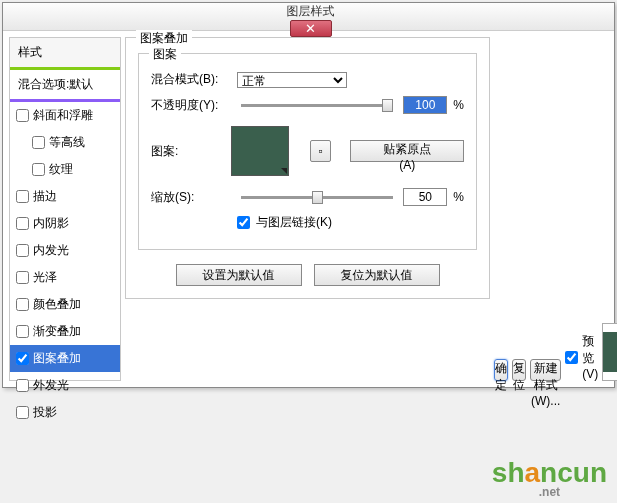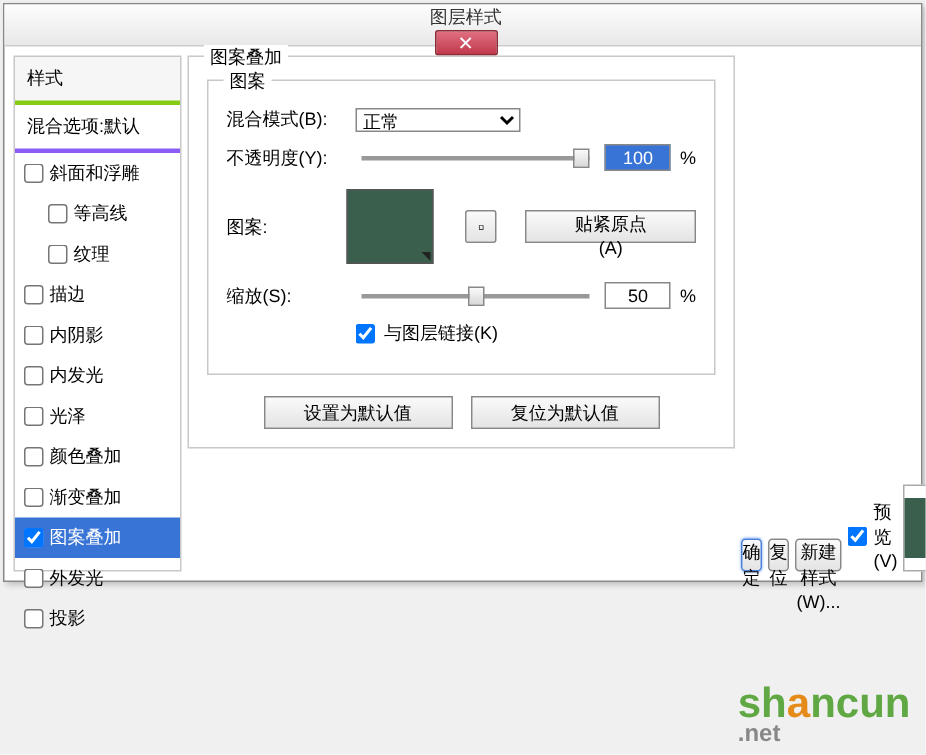--- a/index.html
+++ b/index.html
@@ -35,21 +35,21 @@
 .btn { height: 22px; border: 1px solid #888; background: linear-gradient(#fafafa,#e4e4e4); border-radius: 0; padding: 0 26px; cursor: pointer; font-size: 12px; }
 .btn-row { display: flex; justify-content: center; gap: 12px; margin-top: 14px; }
 .right-panel { width: 114px; display: flex; flex-direction: row; gap: 4px; padding-top: 2px; align-items: flex-end; }
 .rbtn { height: 22px; border: 1px solid #888; background: linear-gradient(#fafafa,#e4e4e4); border-radius: 3px; cursor: pointer; font-size: 12px; }
 .rbtn.primary { border: 1px solid #4a80d8; box-shadow: 0 0 2px #6aa0f0; }
 .preview-check { display: flex; align-items: center; justify-content: center; gap: 4px; margin-top: 6px; }
 .preview-box { width: 64px; height: 58px; border: 1px solid #aaa; background: #fff; margin: 6px auto 0; display:flex; align-items:center; justify-content:center; }
 .preview-sw { width: 40px; height: 40px; background: #3a5f4d; }
 .watermark { position: absolute; right: 10px; bottom: 4px; font-family: Arial; font-weight: bold; font-size: 28px; color: #5fa843; }
 .watermark .o { color: #e58b1a; }
-.watermark .sub { font-size: 16px; color: #888; display: block; text-align: left; margin-top: -4px; }
+.watermark .sub { font-size: 12px; color: #888; display: block; text-align: center; margin-top: -4px; }
 </style>
 </head>
 <body>
 
 <div class="dialog">
   <div class="titlebar">
     <span class="titlebar-text">图层样式</span>
     <div class="close-btn">
       <span>✕</span>
     </div>

